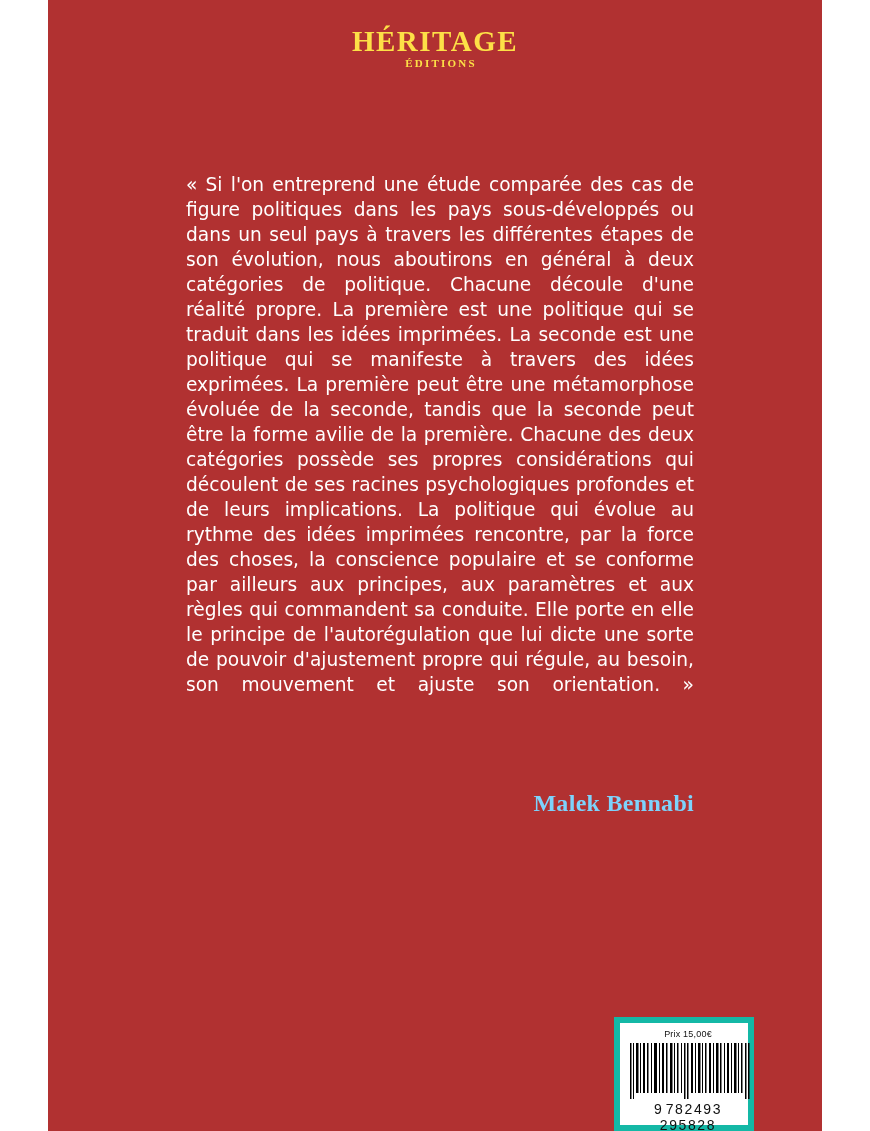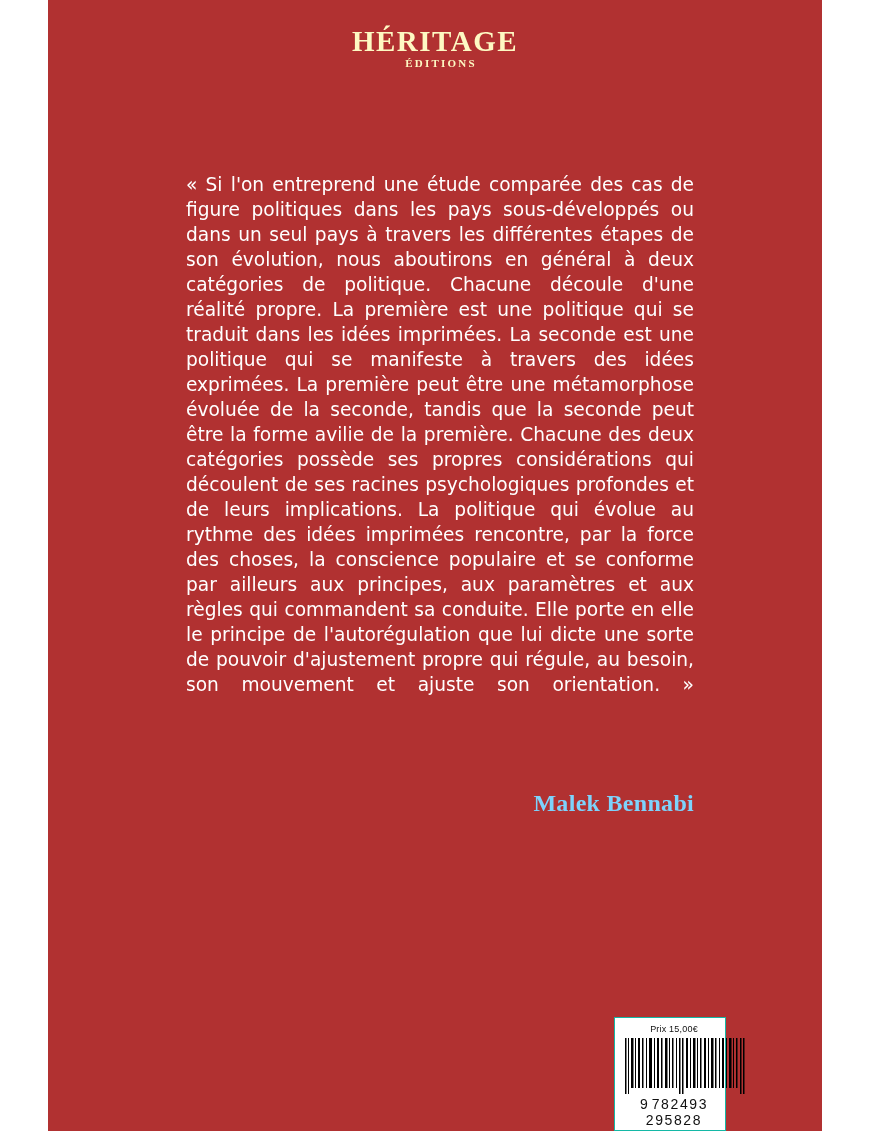--- a/index.html
+++ b/index.html
@@ -28,21 +28,21 @@
     background: #b13131;
     overflow: hidden;
   }
   
   .logo {
     position: absolute;
     top: 26px;
     left: 0;
     width: 774px;
     text-align: center;
-    color: #fef9c3;
+    color: #fde047;
   }
   .logo-main {
     font-family: "Liberation Serif", serif;
     font-weight: bold;
     font-size: 29px;
     letter-spacing: 1.5px;
     line-height: 1.05;
   }
   .logo-sub {
     font-family: "Liberation Serif", serif;
@@ -77,24 +77,24 @@
     font-family: "Liberation Serif", serif;
     font-weight: bold;
     font-size: 24px;
     letter-spacing: 0.3px;
   }
   
   .barcode-box {
     position: absolute;
     left: 566px;
     top: 1017px;
-    width: 112px;
+    width: 140px;
     height: 114px;
     background: #ffffff;
-    border: 1px solid #14b8a6;
+    border: 6px solid #14b8a6;
     box-sizing: border-box;
     padding-left: 8px;
   }
   .barcode-price {
     text-align: center;
     font-family: "Liberation Sans", sans-serif;
     font-size: 9px;
     color: #111111;
     margin-top: 6px;
     letter-spacing: 0.2px;

